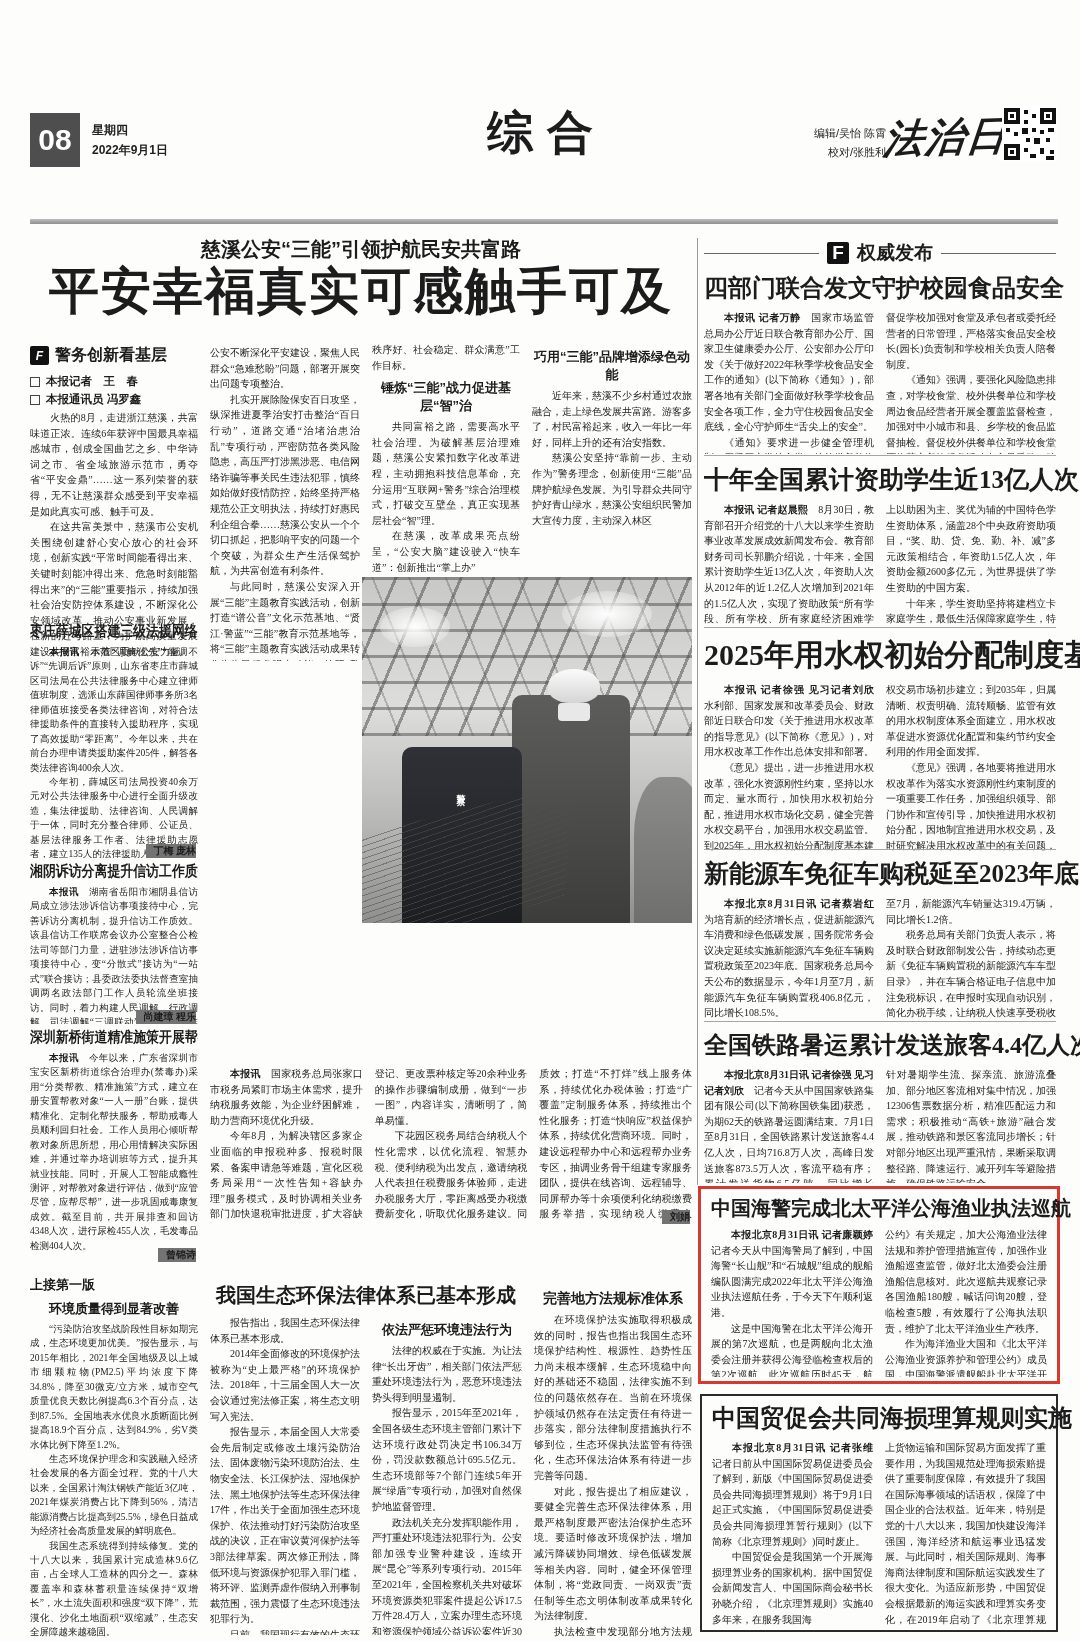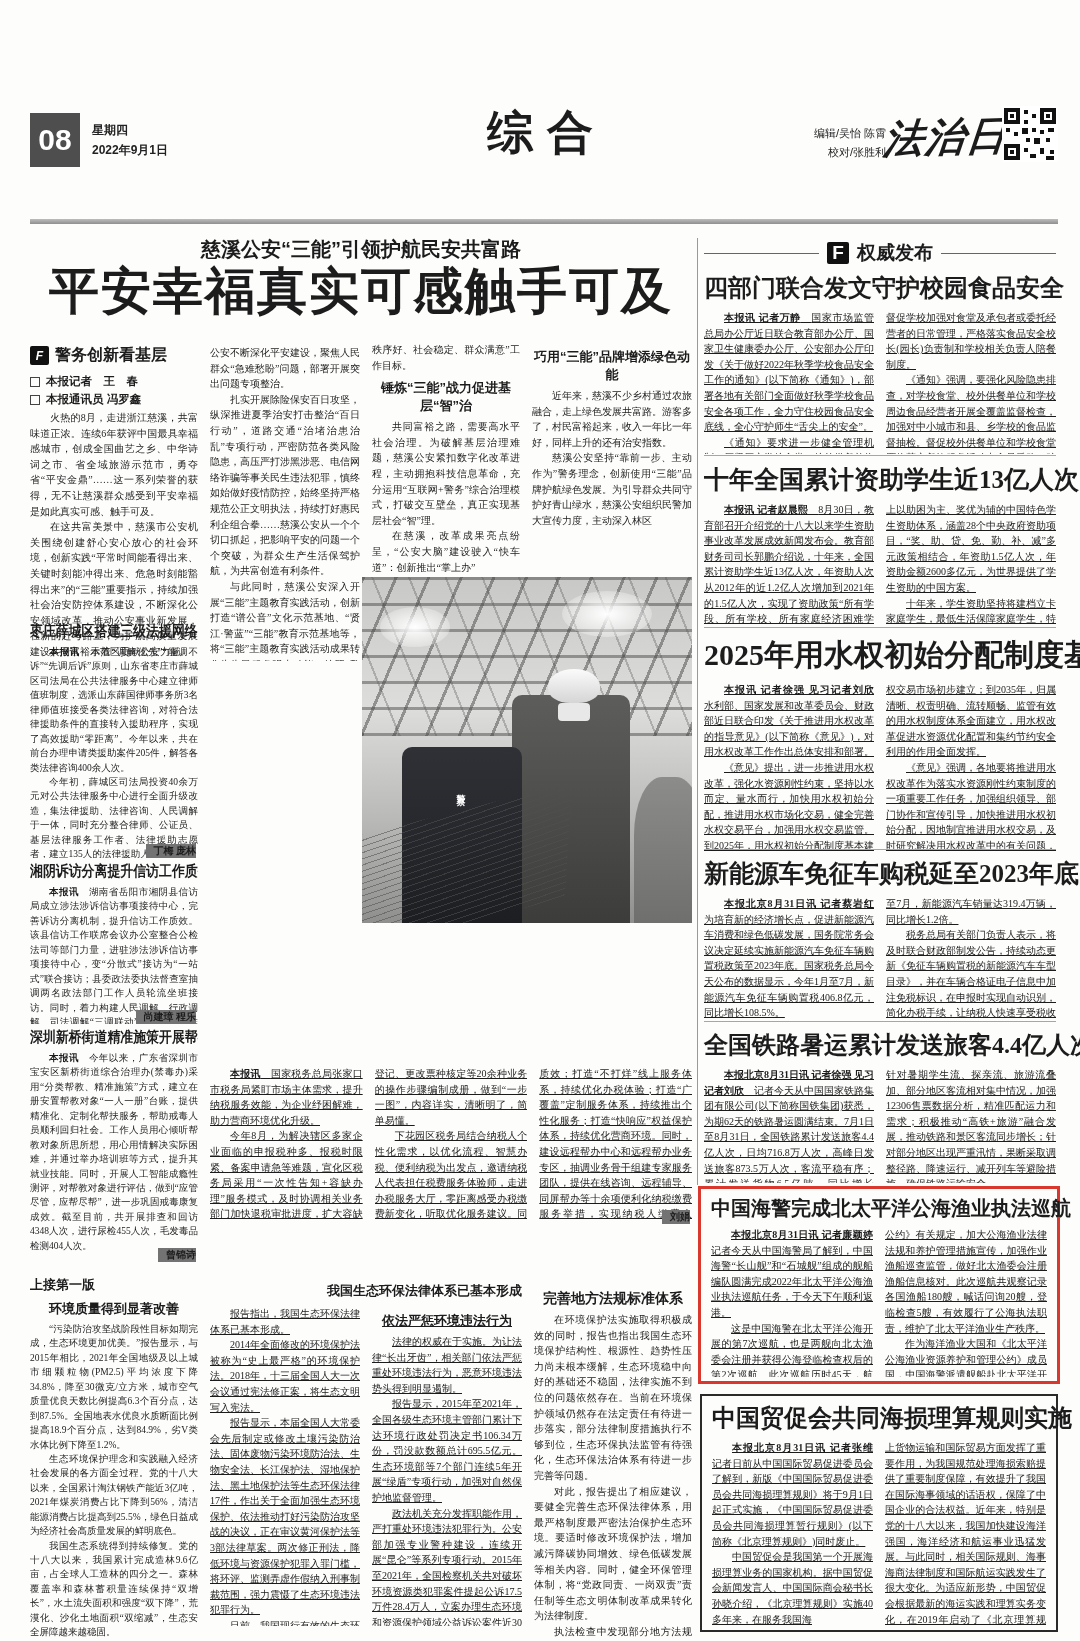--- a/index.html
+++ b/index.html
@@ -17,21 +17,21 @@
            font:400 11px "Liberation Sans",sans-serif;line-height:19px;color:#222;}
   .masthead{left:884px;top:110px;width:118px;font:italic 700 40px "Liberation Serif",serif;
             transform:skewX(-7deg) rotate(-2deg);letter-spacing:1px;white-space:nowrap;}
   .hrule{left:30px;top:219px;width:1028px;height:5px;background:linear-gradient(#bdbdbd,#8f8f8f);}
   .vdiv{left:697px;top:238px;width:1px;height:947px;background:#9a9a9a;}
   
   .nbody p{margin:0;text-indent:2em;text-align:justify;font-size:10px;line-height:1.56;}
   .lbody p{font-size:9.5px;line-height:1.52;}
   .cont > p:first-child{text-indent:0;}
   .col{overflow:hidden;}
-  .rcols{display:flex;gap:12px;text-decoration:underline;}
+  .rcols{display:flex;gap:12px;}
   .rcol{flex:1;overflow:hidden;}
   .rtitle{font-weight:700;text-align:center;white-space:nowrap;font-family:"Liberation Serif",serif;}
   .ltitle{font-weight:700;white-space:nowrap;font-size:15px;transform:scaleX(.86);
           transform-origin:left center;margin-bottom:4px;}
   .subhead{font:700 13px "Liberation Sans",sans-serif;text-align:center;margin:6px 0 4px;}
   .authors{position:absolute;right:2px;bottom:0;background:#737373;padding-left:8px;
            font-weight:700;font-size:10px;}
   .lead-badge{display:flex;align-items:center;gap:6px;font:700 16px "Liberation Sans",sans-serif;margin-bottom:8px;}
   .logo-cube{width:19px;height:19px;background:#111;color:#fff;display:inline-flex;align-items:center;
              justify-content:center;font:italic 700 12px "Liberation Sans",sans-serif;border-radius:2px;flex:none;}
@@ -41,21 +41,21 @@
   .bline{flex:1;height:1px;background:#666;}
   .auth-badge span{font:700 19px "Liberation Sans",sans-serif;}
   .kicker{text-align:center;font:700 20px "Liberation Sans",sans-serif;}
   .bigtitle{text-align:center;font-weight:700;font-size:50px;letter-spacing:2px;white-space:nowrap;}
   .caption p{margin:0;font-style:italic;font-size:11px;line-height:1.75;text-align:justify;text-indent:2em;color:#222;}
   .credit{text-align:right;font:700 11px "Liberation Sans",sans-serif;margin-top:3px;}
   .redbox{border:3px solid #d9382e;background:#fdfdfc;padding:6px 10px;box-sizing:border-box;}
   .blackbox{border:2px solid #2a2a2a;background:#fdfdfc;padding:6px 10px;box-sizing:border-box;}
   .rsep{height:1px;background:#a6a6a6;}
   .jump-label{font:700 13px "Liberation Sans",sans-serif;margin-bottom:4px;}
-  .eco-title{font-weight:700;font-size:13px;text-align:right;white-space:nowrap;margin-bottom:6px;}
+  .eco-title{font-weight:700;font-size:20px;text-align:center;white-space:nowrap;margin-bottom:6px;}
   .byl{font-weight:700;}
   
   .photo{background:linear-gradient(180deg,#c8c8c6 0%,#dddddb 38%,#b9b9b7 70%,#8f8f8d 100%);overflow:hidden;}
   .trusses{position:absolute;left:0;top:0;width:100%;height:46%;
     background:
       repeating-linear-gradient(113deg,rgba(70,70,70,.5) 0 3px,transparent 3px 30px),
       repeating-linear-gradient(68deg,rgba(90,90,90,.35) 0 2px,transparent 2px 34px),
       repeating-linear-gradient(0deg,rgba(60,60,60,.45) 0 3px,transparent 3px 26px);}
   .glow{position:absolute;border-radius:50%;background:radial-gradient(#ffffff,rgba(255,255,255,0));}
   .fig{position:absolute;border-radius:10px 10px 0 0;}

